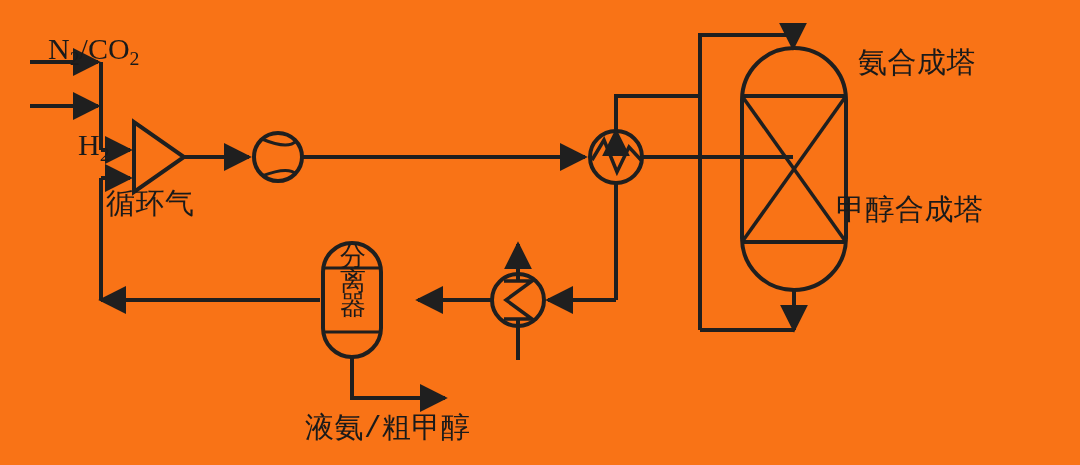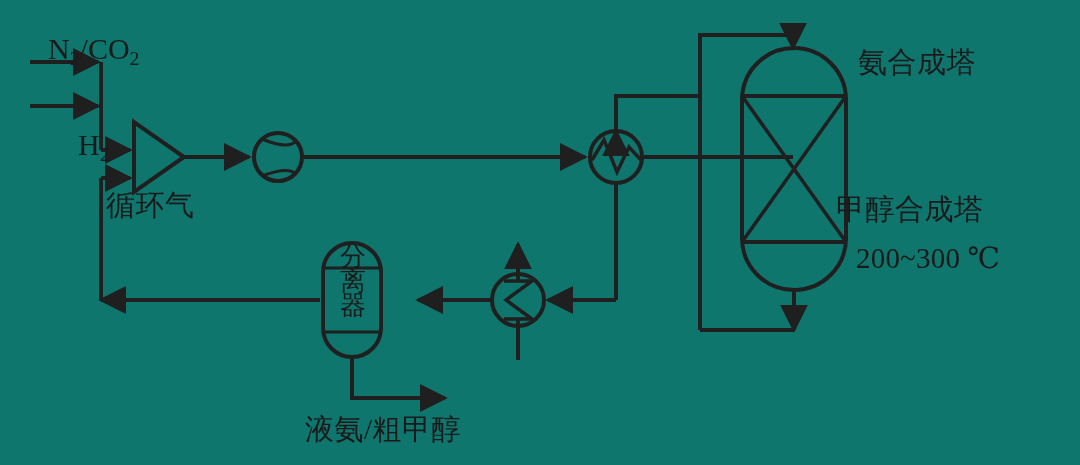--- a/index.html
+++ b/index.html
@@ -7,21 +7,21 @@
     padding: 0;
     background: #ffffff;
   }
   body {
     font-family: "Liberation Serif", "DejaVu Serif", serif;
   }
   #diagram-root {
     position: relative;
     width: 1080px;
     height: 465px;
-    background: #0f766e;
+    background: #f97316;
     overflow: hidden;
   }
   svg.flow {
     position: absolute;
     left: 0;
     top: 0;
     width: 1080px;
     height: 465px;
     display: block;
   }
@@ -33,21 +33,21 @@
   }
   .lbl-sci {
     font-family: "Liberation Serif", "DejaVu Serif", serif;
     font-size: 30px;
   }
   .lbl-sci sub {
     font-size: 0.66em;
     vertical-align: -0.28em;
   }
   .lbl-cn {
-    font-family: Liberation Serif, serif;
+    font-family: Liberation Mono, monospace;
     font-size: 29px;
     letter-spacing: 0.5px;
   }
   .lbl-spec {
     font-family: "Liberation Serif", "DejaVu Serif", serif;
     font-size: 29px;
     letter-spacing: 0.2px;
   }
   .lbl-spec-cn {
     font-family: "DejaVu Sans", "Liberation Sans", sans-serif;
@@ -154,15 +154,14 @@
     <span>分</span>
     <span>离</span>
     <span>器</span>
   </div>
 
   <div class="lbl lbl-cn" style="left:305px; top:415px;">液氨/粗甲醇</div>
 
   <div class="lbl lbl-spec-cn" style="left:858px; top:48px;font-family:Liberation Serif, serif;">氨合成塔</div>
 
   <div class="lbl lbl-spec-cn" style="left:836px; top:195px;">甲醇合成塔</div>
-  <div class="lbl lbl-spec" style="left:856px; top:244px;">200~300 ℃</div>
 
 </div>
 
 </body></html>

